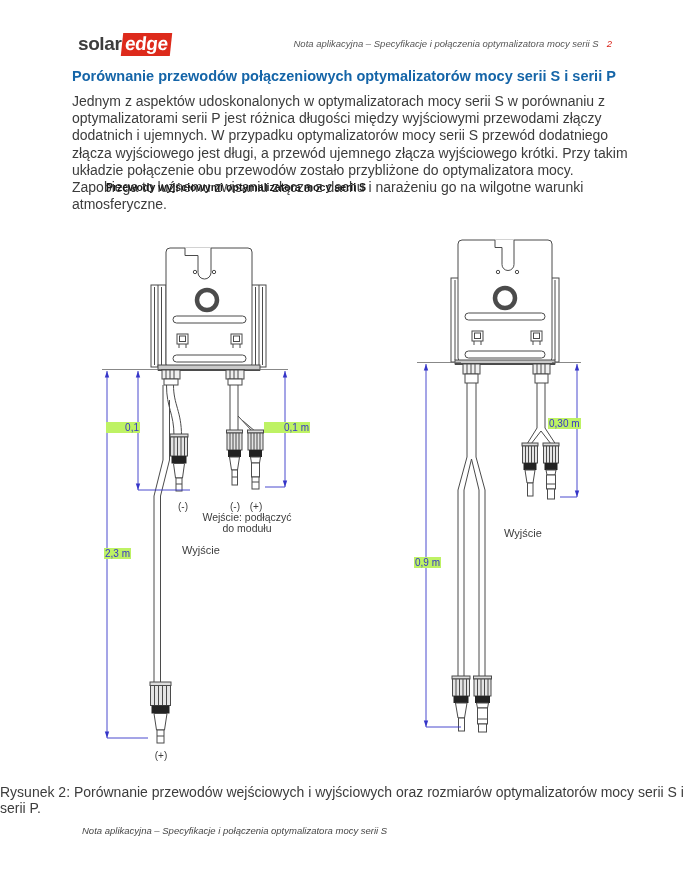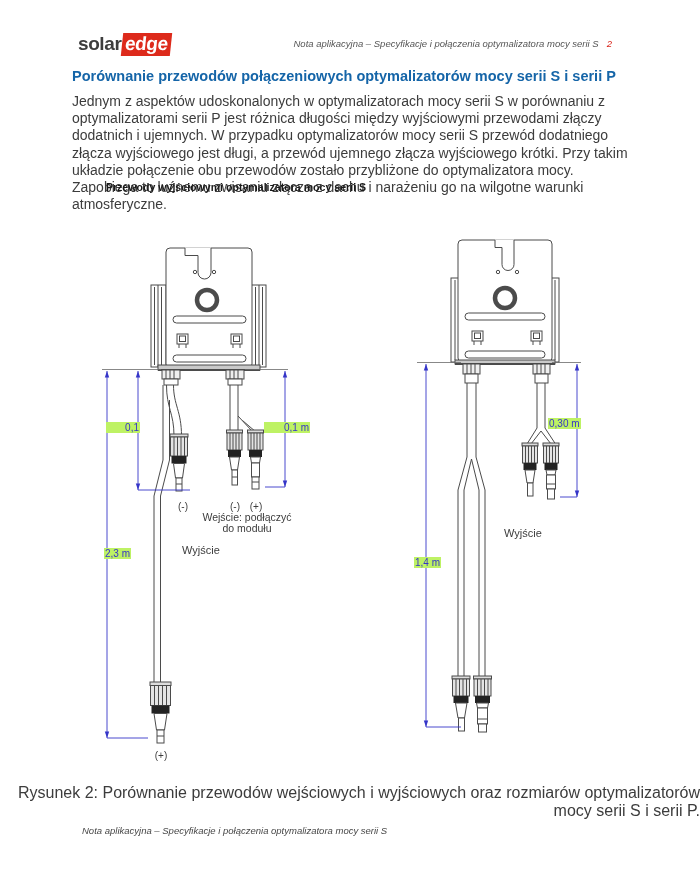--- a/index.html
+++ b/index.html
@@ -22,21 +22,21 @@
   .col-head.s{left:96px;width:280px;}
   .col-head.p{left:357px;width:280px;}
   
   .figure{position:absolute;left:0;top:210px;width:700px;height:575px;}
   .svg-s{position:absolute;left:95px;top:22px;width:215px;height:545px;}
   .svg-p{position:absolute;left:415px;top:22px;width:200px;height:545px;}
   .dim-label{position:absolute;font-size:10px;color:#3535c8;white-space:nowrap;background:#bef264;padding:0 1px;}
   .conn-label{position:absolute;font-size:10px;color:#3c3c3c;text-align:center;width:30px;}
   .fig-note{position:absolute;font-size:10.5px;color:#3c3c3c;text-align:center;line-height:1.05;}
   .fig-word{position:absolute;font-size:11px;color:#3c3c3c;white-space:nowrap;}
-  .caption{position:absolute;left:0;top:784px;width:700px;text-align:right;font-size:16px;color:#3c3c3c;}
+  .caption{position:absolute;left:0;top:784px;width:700px;text-align:left;font-size:14px;color:#3c3c3c;}
   .footer{position:absolute;left:82px;top:825px;font-size:9.5px;font-style:italic;color:#474747;white-space:nowrap;}
 </style>
 </head>
 <body>
 
 <div class="page">
 
   <div class="header">
     <div class="logo">
       <span class="solar">solar</span><span class="edge">edge</span>
@@ -327,21 +327,21 @@
     <div class="conn-label" style="left:220px;top:291px;">(-)</div>
     <div class="conn-label" style="left:241px;top:291px;">(+)</div>
     <div class="fig-note" style="left:177px;top:302px;width:140px;">
       <span style="display:block;">Wejście: podłączyć</span>
       <span style="display:block;">do modułu</span>
     </div>
     <div class="fig-word" style="left:182px;top:334px;">Wyjście</div>
     <div class="conn-label" style="left:146px;top:540px;">(+)</div>
 
     <div class="dim-label" style="left:548px;top:208px;">0,30 m</div>
-    <div class="dim-label" style="left:414px;top:347px;">1,4 m</div>
+    <div class="dim-label" style="left:414px;top:347px;">0,9 m</div>
     <div class="fig-word" style="left:504px;top:317px;">Wyjście</div>
   </div>
 
   <div class="caption">Rysunek 2: Porównanie przewodów wejściowych i wyjściowych oraz rozmiarów optymalizatorów mocy serii S i serii P.</div>
 
   <div class="footer">Nota aplikacyjna – Specyfikacje i połączenia optymalizatora mocy serii S</div>
 
 </div>
 
 </body></html>

